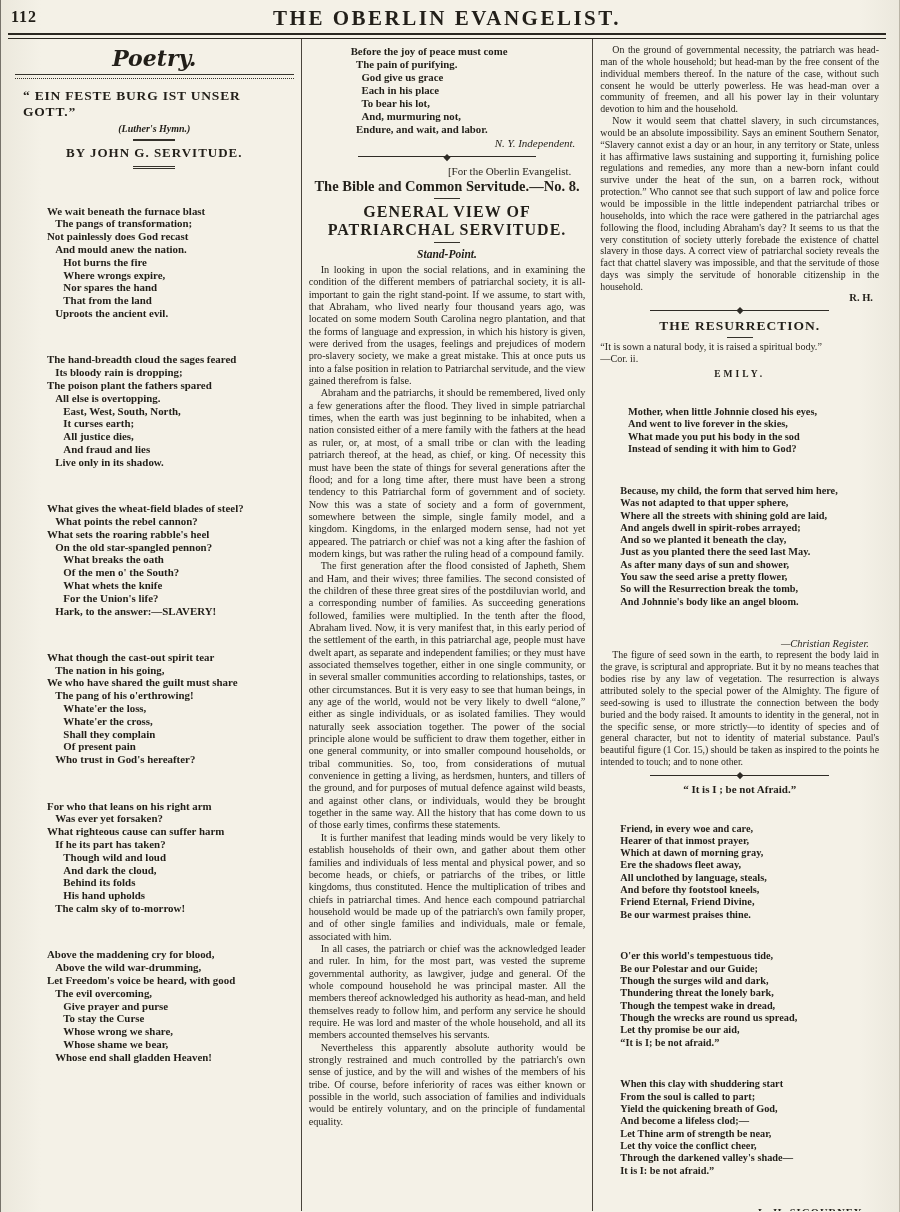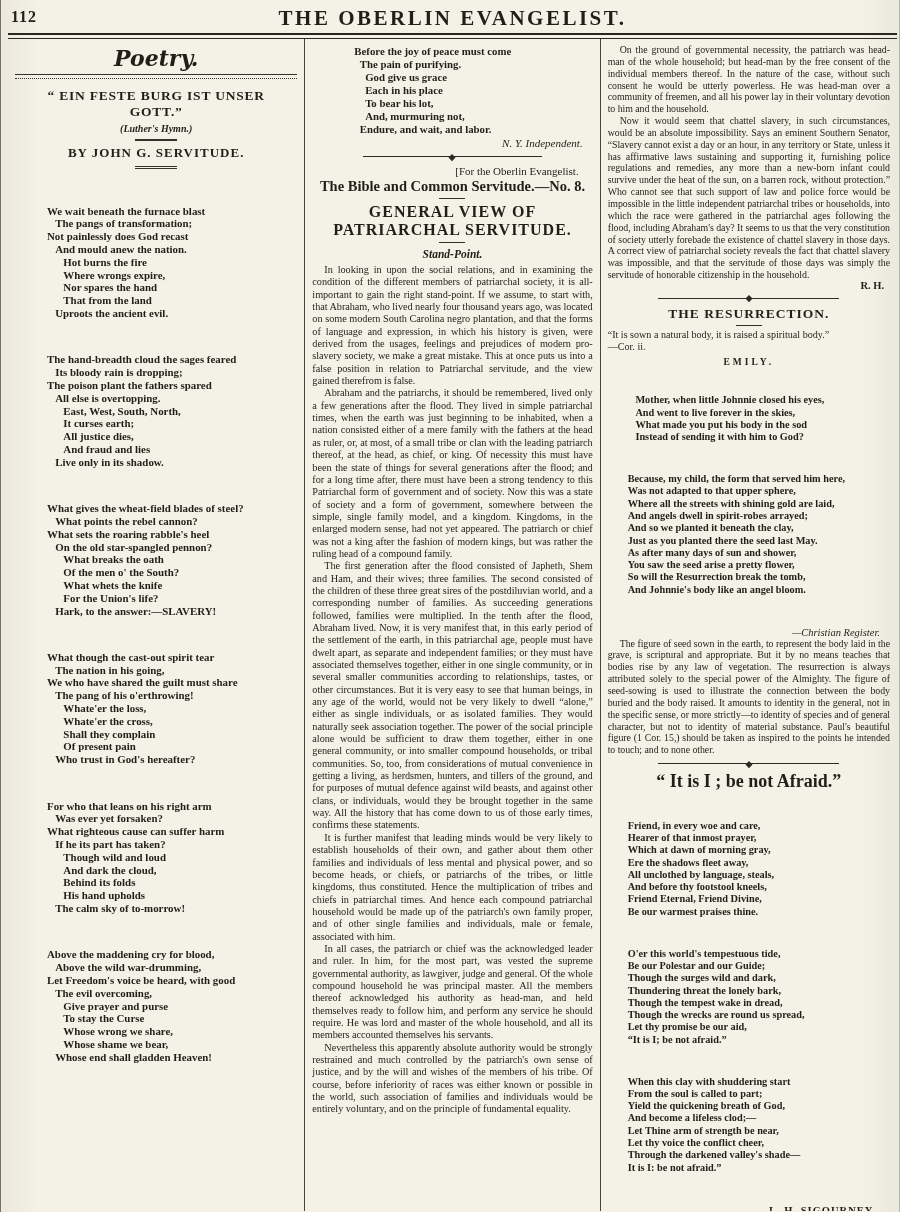--- a/index.html
+++ b/index.html
@@ -6,42 +6,42 @@
   body{
     width:900px;height:1212px;
     background:#f4f1e7;
     color:#221f19;
     font-family:"Liberation Serif","DejaVu Serif",serif;
     overflow:hidden;
   }
   .page{
     box-sizing:border-box;
     width:900px;height:1212px;
-    padding:3px 2px 0 7px;
+    padding:3px 13px 0 7px;
     border-left:1px solid #76726a;
     border-right:1px solid #b9b4a6;
     background:
       linear-gradient(90deg, rgba(210,205,190,.25), rgba(0,0,0,0) 40px),
       linear-gradient(270deg, rgba(210,205,190,.25), rgba(0,0,0,0) 40px),
       #f4f1e7;
   }
   .masthead-row{position:relative;height:27px;}
   .page-number{position:absolute;left:3px;top:5px;font-size:16px;font-weight:bold;letter-spacing:1px;}
   .masthead{text-align:center;font-size:21px;letter-spacing:2.5px;font-weight:600;padding-top:3px;}
   .header-rule{border-top:2px solid #2a2721;border-bottom:1px solid #2a2721;height:3px;margin-top:3px;}
 
   .columns{display:grid;grid-template-columns:1fr 1fr 1fr;height:1172px;}
   .col{padding:5px 7px 0 7px;overflow:hidden;}
   .col-mid{border-left:1px solid #49443c;border-right:1px solid #49443c;}
 
   
   .poetry-head{font-family:"DejaVu Serif",serif;font-weight:bold;font-style:italic;
     text-align:center;font-size:22px;margin:1px 0 3px;}
   .wavy-rule{height:3px;border-top:1px solid #35322b;border-bottom:1px dotted #35322b;margin:0 0 9px;}
-  .poem-title{text-align:center;font-weight:bold;font-size:13.5px;letter-spacing:.8px;margin:4px 16px 3px;}
+  .poem-title{text-align:left;font-weight:bold;font-size:13.5px;letter-spacing:.8px;margin:4px 8px 3px;}
   .poem-subtitle{text-align:center;font-style:italic;font-weight:bold;font-size:10px;}
   .short-rule{width:42px;border-top:2px solid #35322b;margin:5px auto 4px;}
   .short-rule.thin{border-top-width:1px;border-bottom:1px solid #35322b;height:1px;}
   .byline{text-align:center;font-weight:bold;font-size:13px;letter-spacing:1px;margin-top:4px;}
 
   .poem{white-space:pre-wrap;font-weight:600;}
   .left-poem{padding-left:32px;margin-top:10px;font-size:10.9px;line-height:12.8px;}
   .stanza{margin:0 0 8px 0;}
 
   
@@ -64,21 +64,21 @@
   .body-text.rc p{font-size:9.9px;line-height:11.85px;}
 
   
   .signature{text-align:right;font-size:10.5px;font-weight:600;padding-right:6px;margin-top:-1px;}
   .section-title{text-align:center;font-weight:bold;font-size:13.5px;letter-spacing:1px;margin:2px 0 0;}
   .epigraph{white-space:pre-wrap;font-size:10.1px;line-height:12.4px;margin-top:3px;}
   .poem-author{text-align:center;font-weight:bold;font-size:9.5px;letter-spacing:3px;margin:3px 0 3px;}
   .rc-poem{padding-left:20px;font-size:10.3px;line-height:12.3px;}
   .rc-poem .stanza{margin-bottom:5px;}
   .attribution.rc{font-size:10.5px;}
-  .itisi-title{text-align:center;font-weight:bold;font-size:18px;margin:1px 0 3px;}
+  .itisi-title{text-align:center;font-weight:bold;font-size:11px;margin:1px 0 3px;}
   .sig-caps{text-align:right;font-size:10.5px;letter-spacing:1px;font-weight:600;padding-right:14px;margin:1px 0 0;}
 </style>
 </head>
 <body>
 
 <div class="page">
 
   <div class="masthead-row">
     <span class="page-number">112</span>
     <div class="masthead">THE OBERLIN EVANGELIST.</div>

